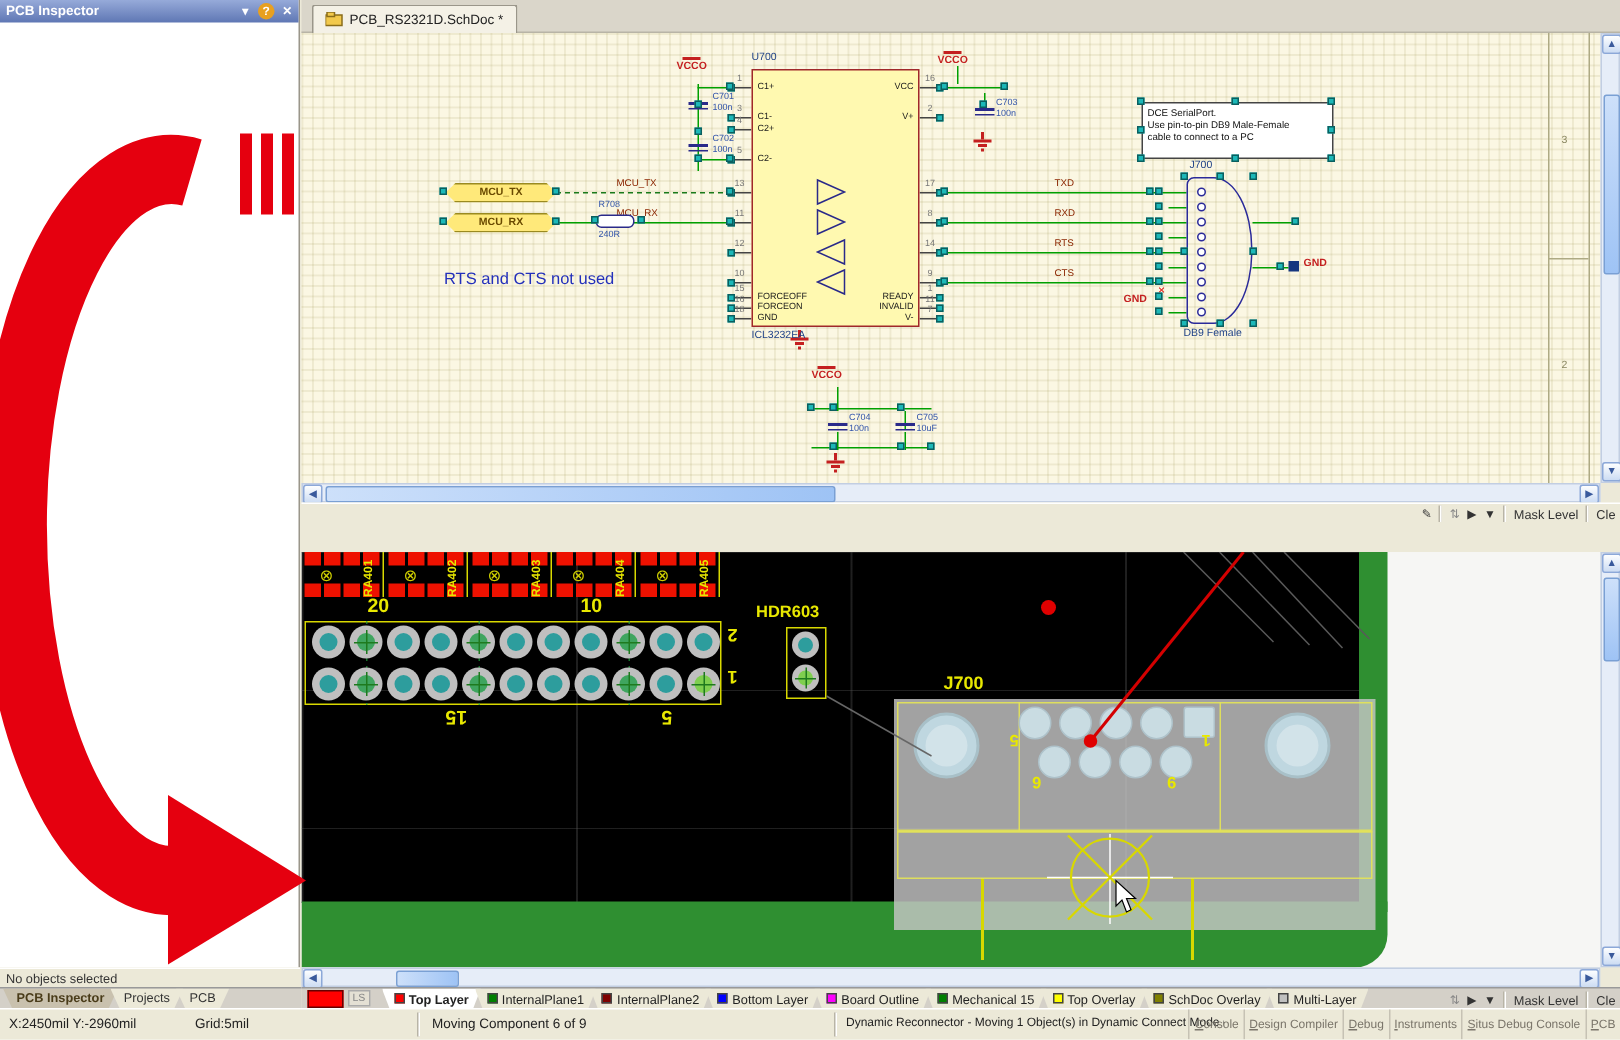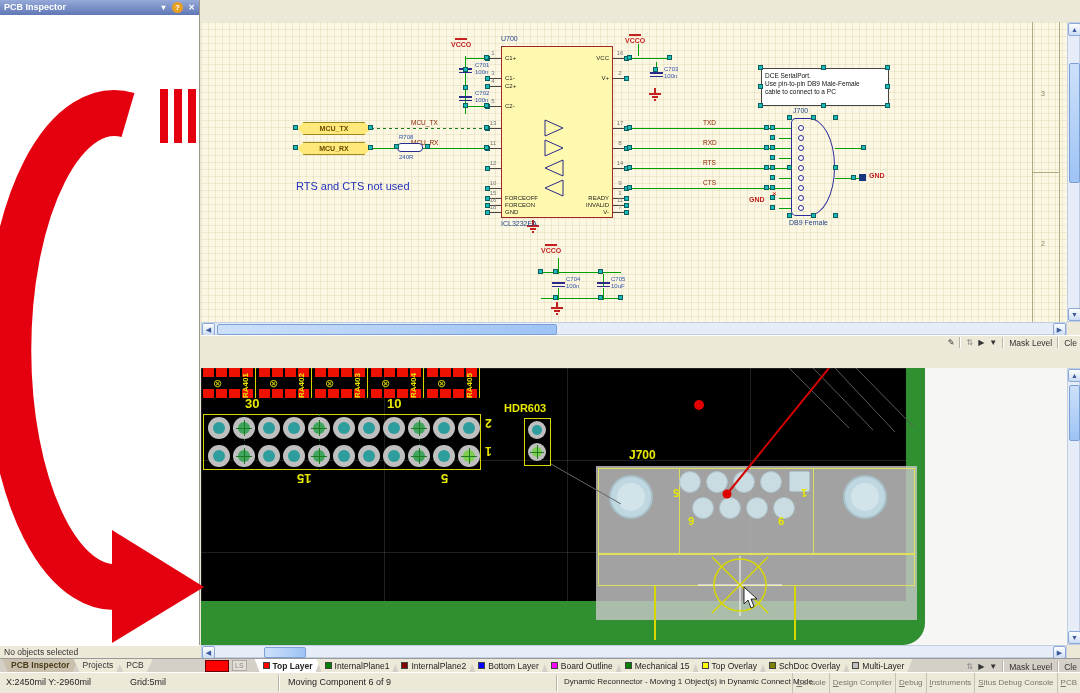--- a/index.html
+++ b/index.html
@@ -116,20 +116,29 @@
     </div>
 
   <svg class="abs" id="arrow-svg" width="205" height="562" viewBox="0 0 205 562">
     <path d="M 128 30 A 106 237 0 1 0 128 500" stroke="#E5000F" stroke-width="46" fill="none"></path>
     <rect x="160" y="4" width="8" height="54" fill="#E5000F"></rect>
     <rect x="174" y="4" width="8" height="54" fill="#E5000F"></rect>
     <rect x="188" y="4" width="8" height="54" fill="#E5000F"></rect>
     <polygon points="112,445 112,558 204,502" fill="#E5000F"></polygon>
   </svg>
 
+  <div class="abs tabbar" style="left:201px;top:0;width:879px;height:22px;">
+    <div class="doc-tab">
+      <svg width="12" height="10">
+        <rect x="0" y="2" width="11" height="7" fill="#F2C94C" stroke="#8a6d1a"></rect>
+        <rect x="1" y="0" width="5" height="3" fill="#F2C94C" stroke="#8a6d1a"></rect>
+      </svg>
+      <span>PCB_RS2321D.SchDoc *</span>
+    </div>
+  </div>
 
   <div class="abs" id="sch-canvas">
 
     <div class="zline" style="left:831px;top:0;height:300px"></div>
     <div class="zline" style="left:858px;top:0;height:300px"></div>
     <div class="abs" style="left:831px;top:150px;width:27px;height:1px;background:#AEAA84"></div>
     <span class="ztext" style="left:840px;top:68px">3</span>
     <span class="ztext" style="left:840px;top:218px">2</span>
 
     <div class="ic-body"></div>
@@ -532,21 +541,21 @@
         <div class="padring" style="left: 232px; top: 77px; width: 22px; height: 22px; position: absolute;">
           <div class="padin" style="left: 5px; top: 5px; width: 12px; height: 12px;"></div>
         </div>
         <div class="padring" style="left: 257px; top: 77px; width: 22px; height: 22px; position: absolute;">
           <div class="padin grn2 padcross" style="left: 5px; top: 5px; width: 12px; height: 12px;"></div>
         </div>
         <div class="dotline" style="left: 43px; top: 46px; height: 56px; position: absolute;"></div>
         <div class="dotline" style="left: 118px; top: 46px; height: 56px; position: absolute;"></div>
         <div class="dotline" style="left: 218px; top: 46px; height: 56px; position: absolute;"></div>
       </div>
-    <span class="silk" style="left:44px;top:28px;font-size:13px">30</span>
+    <span class="silk" style="left:44px;top:28px;font-size:13px">20</span>
     <span class="silk" style="left:186px;top:28px;font-size:13px">10</span>
     <span class="silk rot180" style="left:96px;top:103px;font-size:13px">15</span>
     <span class="silk rot180" style="left:240px;top:103px;font-size:13px">5</span>
     <span class="silk rot180" style="left:284px;top:48px;font-size:12px">2</span>
     <span class="silk rot180" style="left:284px;top:76px;font-size:12px">1</span>
 
     <span class="silk" style="left:303px;top:34px;font-size:11px">HDR603</span>
     <div class="hdrbox" style="left:323px;top:50px;width:27px;height:48px"></div>
     <div class="padring" style="left:327px;top:53px;width:18px;height:18px">
         <div class="padin" style="left:4px;top:4px;width:10px;height:10px"></div>

